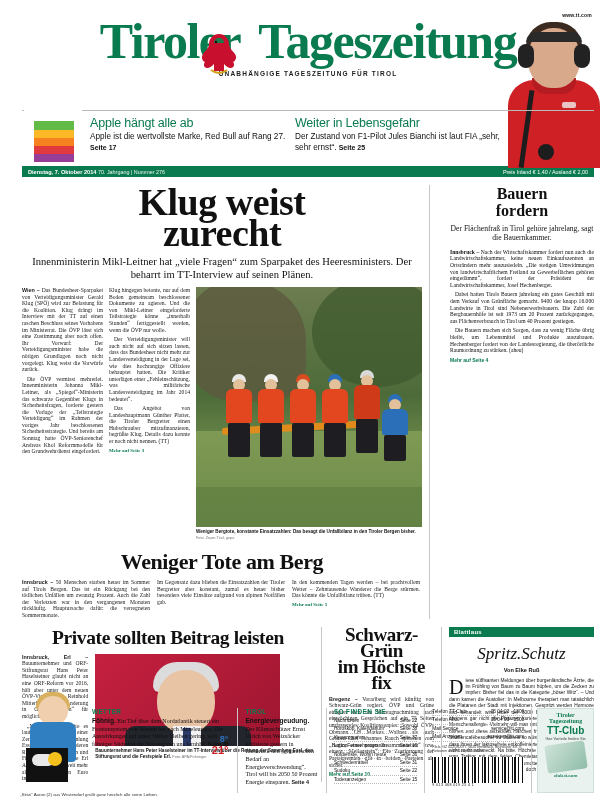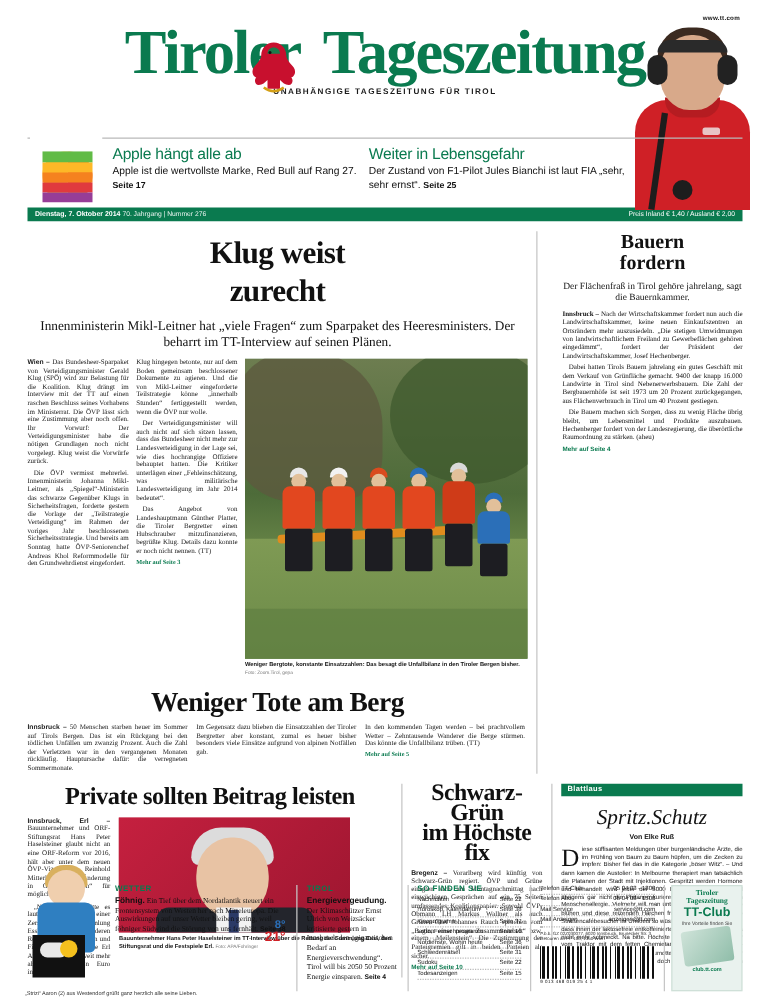--- a/index.html
+++ b/index.html
@@ -83,21 +83,21 @@
   .datebar .left b { font-size: 5.6px; }
   .datebar .left span { font-weight: normal; opacity:.92; }
 
   
   .main { margin: 8px 22px 0 22px; display:flex; gap: 7px; }
   .col-left { width: 400px; }
   .col-right { width: 165px; border-left: 1px solid #c6c6c6; padding-left: 20px; }
 
   .lead-title {
     font-family:"Liberation Serif", serif; font-weight: bold;
-    font-size: 25px; line-height: 31px; text-align:center; letter-spacing:-.5px;
+    font-size: 38px; line-height: 31px; text-align:center; letter-spacing:-.5px;
     margin: 2px 0 6px 0;
   }
   .lead-sub {
     font-family:"Liberation Serif", serif; font-size: 10.6px; line-height: 13px;
     text-align:center; margin: 0 4px 6px 4px;
   }
 
   .lead-wrap { display:flex; gap:6px; }
   .lead-textcols { width: 168px; display:flex; gap:6px; }
   .bodycol {

